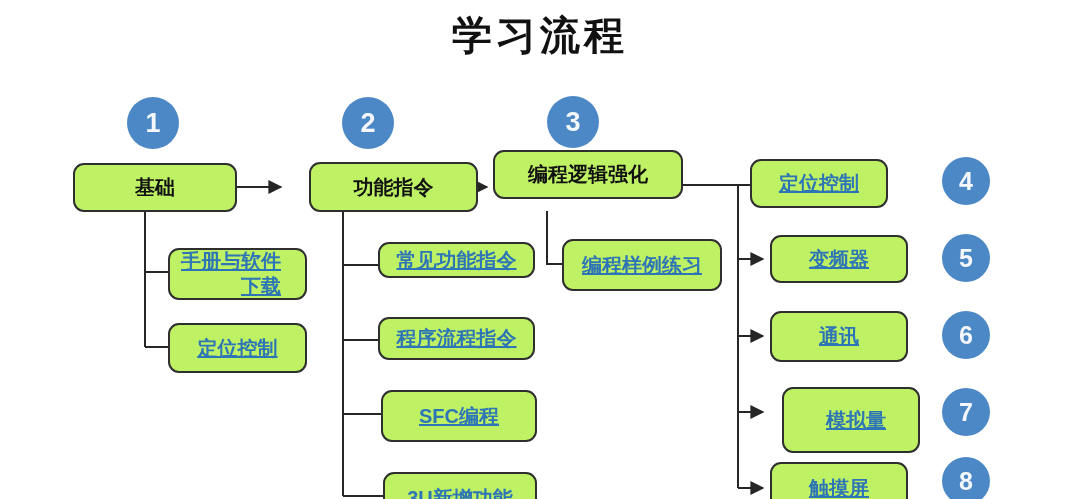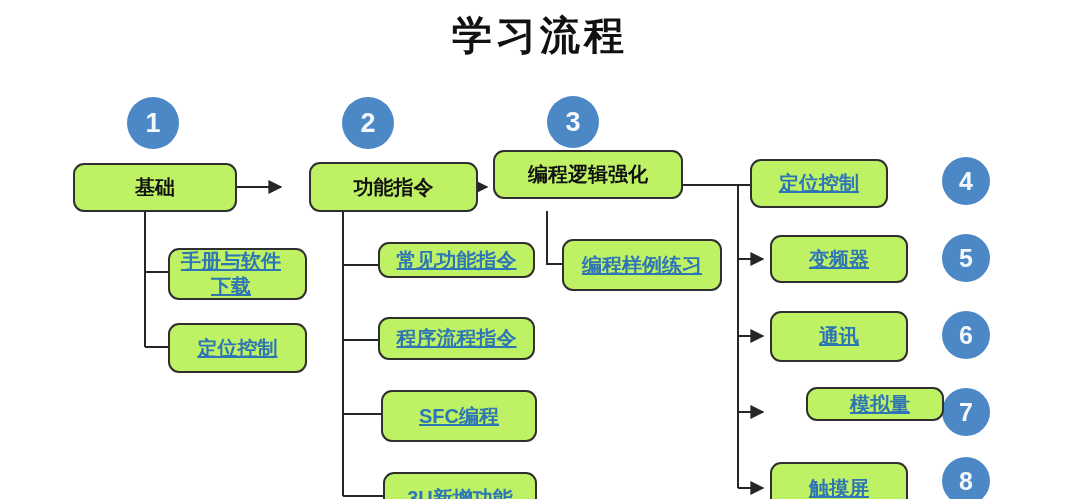--- a/index.html
+++ b/index.html
@@ -35,21 +35,21 @@
     border:2px solid #2f2f2f;
     border-radius:11px;
     display:flex;align-items:center;justify-content:center;
     text-align:center;
     font-size:20px;
     white-space:pre-line;
     line-height:1.25;
   }
   .node.main{font-weight:bold;color:#111111;}
   .node.link{font-weight:600;color:#2e75b6;text-decoration:underline;cursor:pointer;}
-  .node.align-left{justify-content:flex-start;text-align:center;padding-left:11px;padding-right:20px;}
+  .node.align-left{justify-content:flex-start;text-align:right;padding-left:11px;padding-right:20px;}
 </style>
 </head>
 <body>
 
 <div class="canvas">
 
   <h1 class="title">学习流程</h1>
 
   <svg class="connector-layer" viewBox="0 0 1080 499" xmlns="http://www.w3.org/2000/svg">
     <defs>
@@ -103,16 +103,16 @@
   <div class="node link" style="left:378px;top:242px;width:157px;height:36px;">常见功能指令</div>
   <div class="node link" style="left:378px;top:317px;width:157px;height:43px;">程序流程指令</div>
   <div class="node link" style="left:381px;top:390px;width:156px;height:52px;">SFC编程</div>
   <div class="node link" style="left:383px;top:472px;width:154px;height:52px;">3U新增功能</div>
 
   <div class="node link" style="left:562px;top:239px;width:160px;height:52px;">编程样例练习</div>
 
   <div class="node link" style="left:750px;top:159px;width:138px;height:49px;">定位控制</div>
   <div class="node link" style="left:770px;top:235px;width:138px;height:48px;text-align:right;">变频器</div>
   <div class="node link" style="left:770px;top:311px;width:138px;height:51px;">通讯</div>
-  <div class="node link" style="left:806px;top:387px;width:138px;height:34px;padding-left:10px;">模拟量</div>
+  <div class="node link" style="left:782px;top:387px;width:138px;height:66px;padding-left:10px;">模拟量</div>
   <div class="node link" style="left:770px;top:462px;width:138px;height:52px;">触摸屏</div>
 
 </div>
 
 </body></html>

